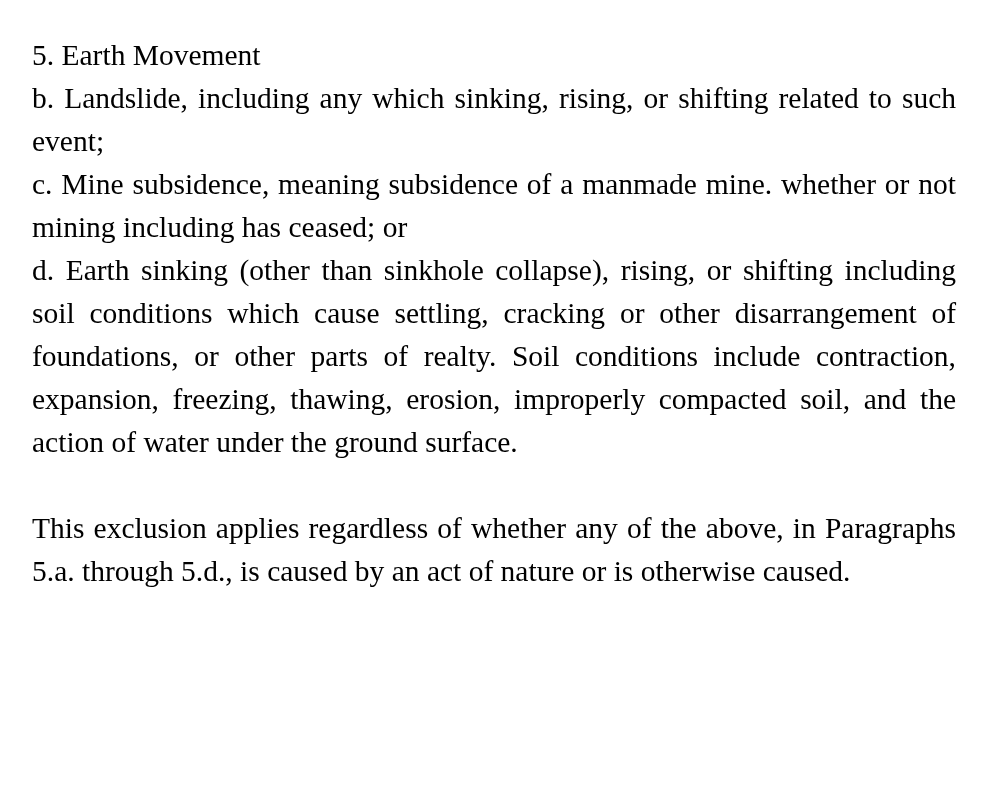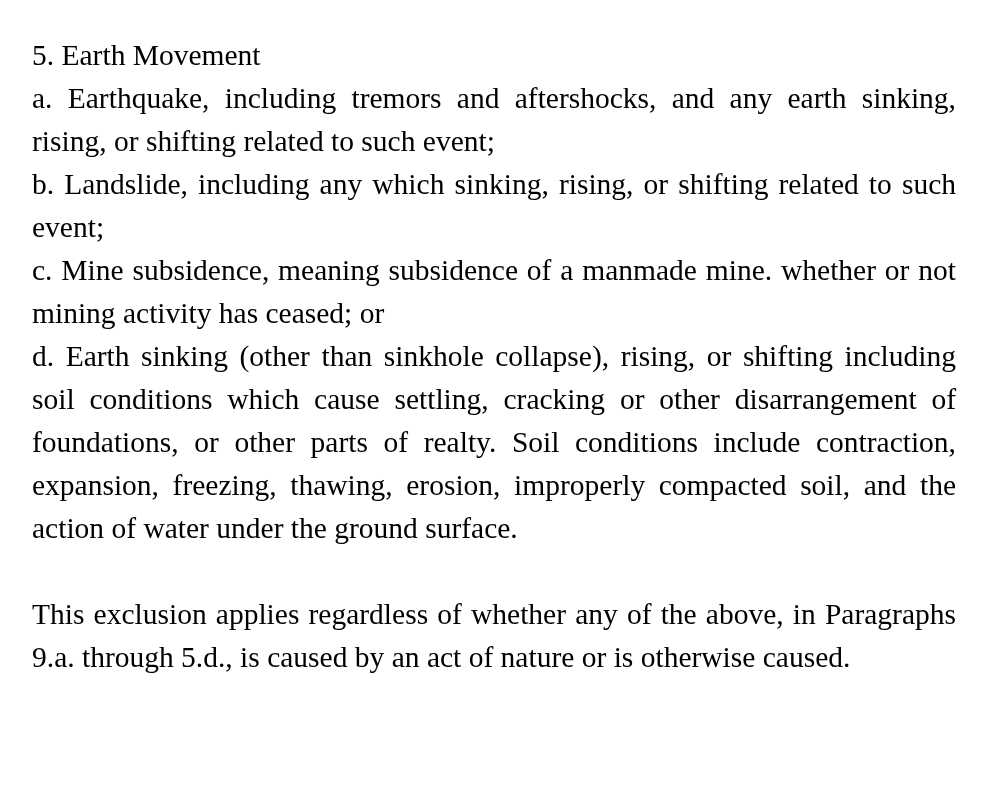--- a/index.html
+++ b/index.html
@@ -44,26 +44,25 @@
   }
 </style>
 </head>
 <body>
 
 <div class="page">
   <div class="doc-body">
 
     <p class="para no-justify">5. Earth Movement</p>
 
-    <p class="list-item">a. Earthquake, including tremors and aftershocks, and any earth sinking, rising, or shifting related to such event;</p>
 
     <p class="list-item">b.  Landslide, including any which sinking, rising, or shifting related to such event;</p>
 
-    <p class="list-item">c.  Mine subsidence, meaning subsidence of a manmade mine. whether or not mining activity has ceased; or</p>
+    <p class="list-item">c.  Mine subsidence, meaning subsidence of a manmade mine. whether or not mining including has ceased; or</p>
 
     <p class="list-item">d. Earth sinking (other than sinkhole collapse), rising, or shifting including soil conditions which cause settling, cracking or other disarrangement of foundations, or other parts of realty.  Soil conditions include contraction, expansion, freezing, thawing, erosion, improperly compacted soil, and the action of water under the ground surface.</p>
 
     <div class="spacer"></div>
 
-    <p class="para">This exclusion applies regardless of whether any of the above, in Paragraphs 9.a. through 5.d., is caused by an act of nature or is otherwise caused.</p>
+    <p class="para">This exclusion applies regardless of whether any of the above, in Paragraphs 5.a. through 5.d., is caused by an act of nature or is otherwise caused.</p>
 
   </div>
 </div>
 
 </body></html>

